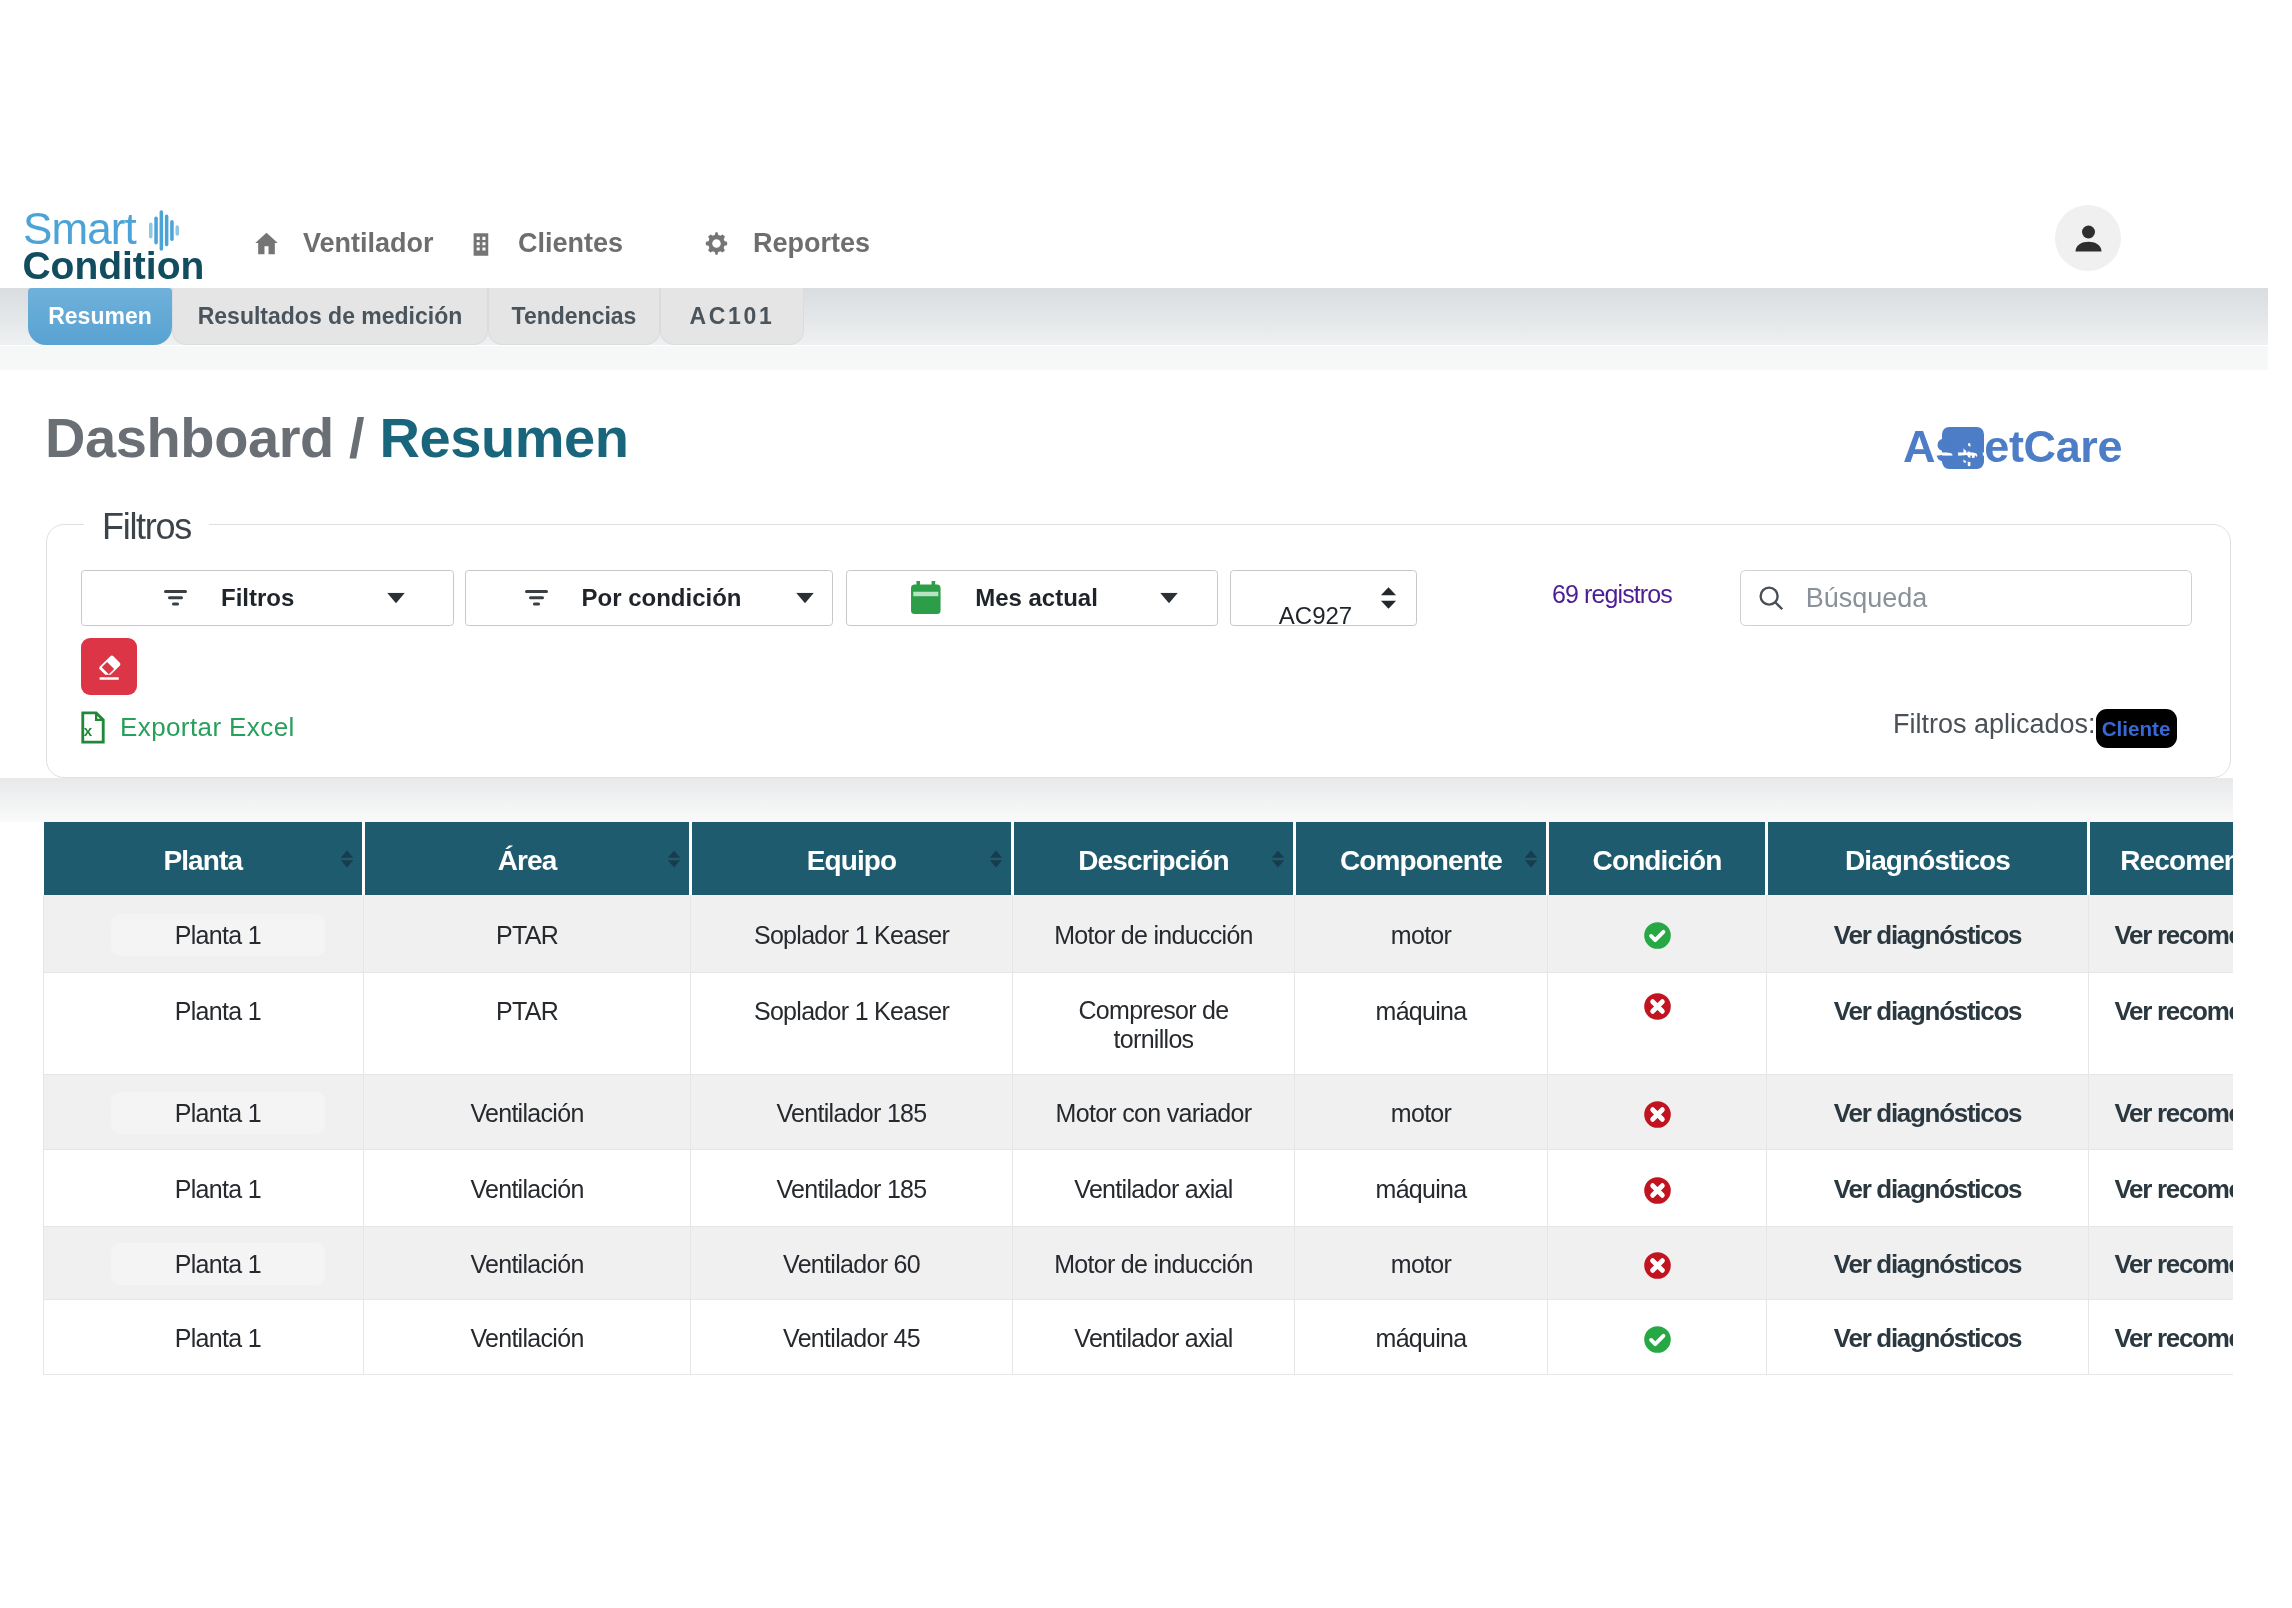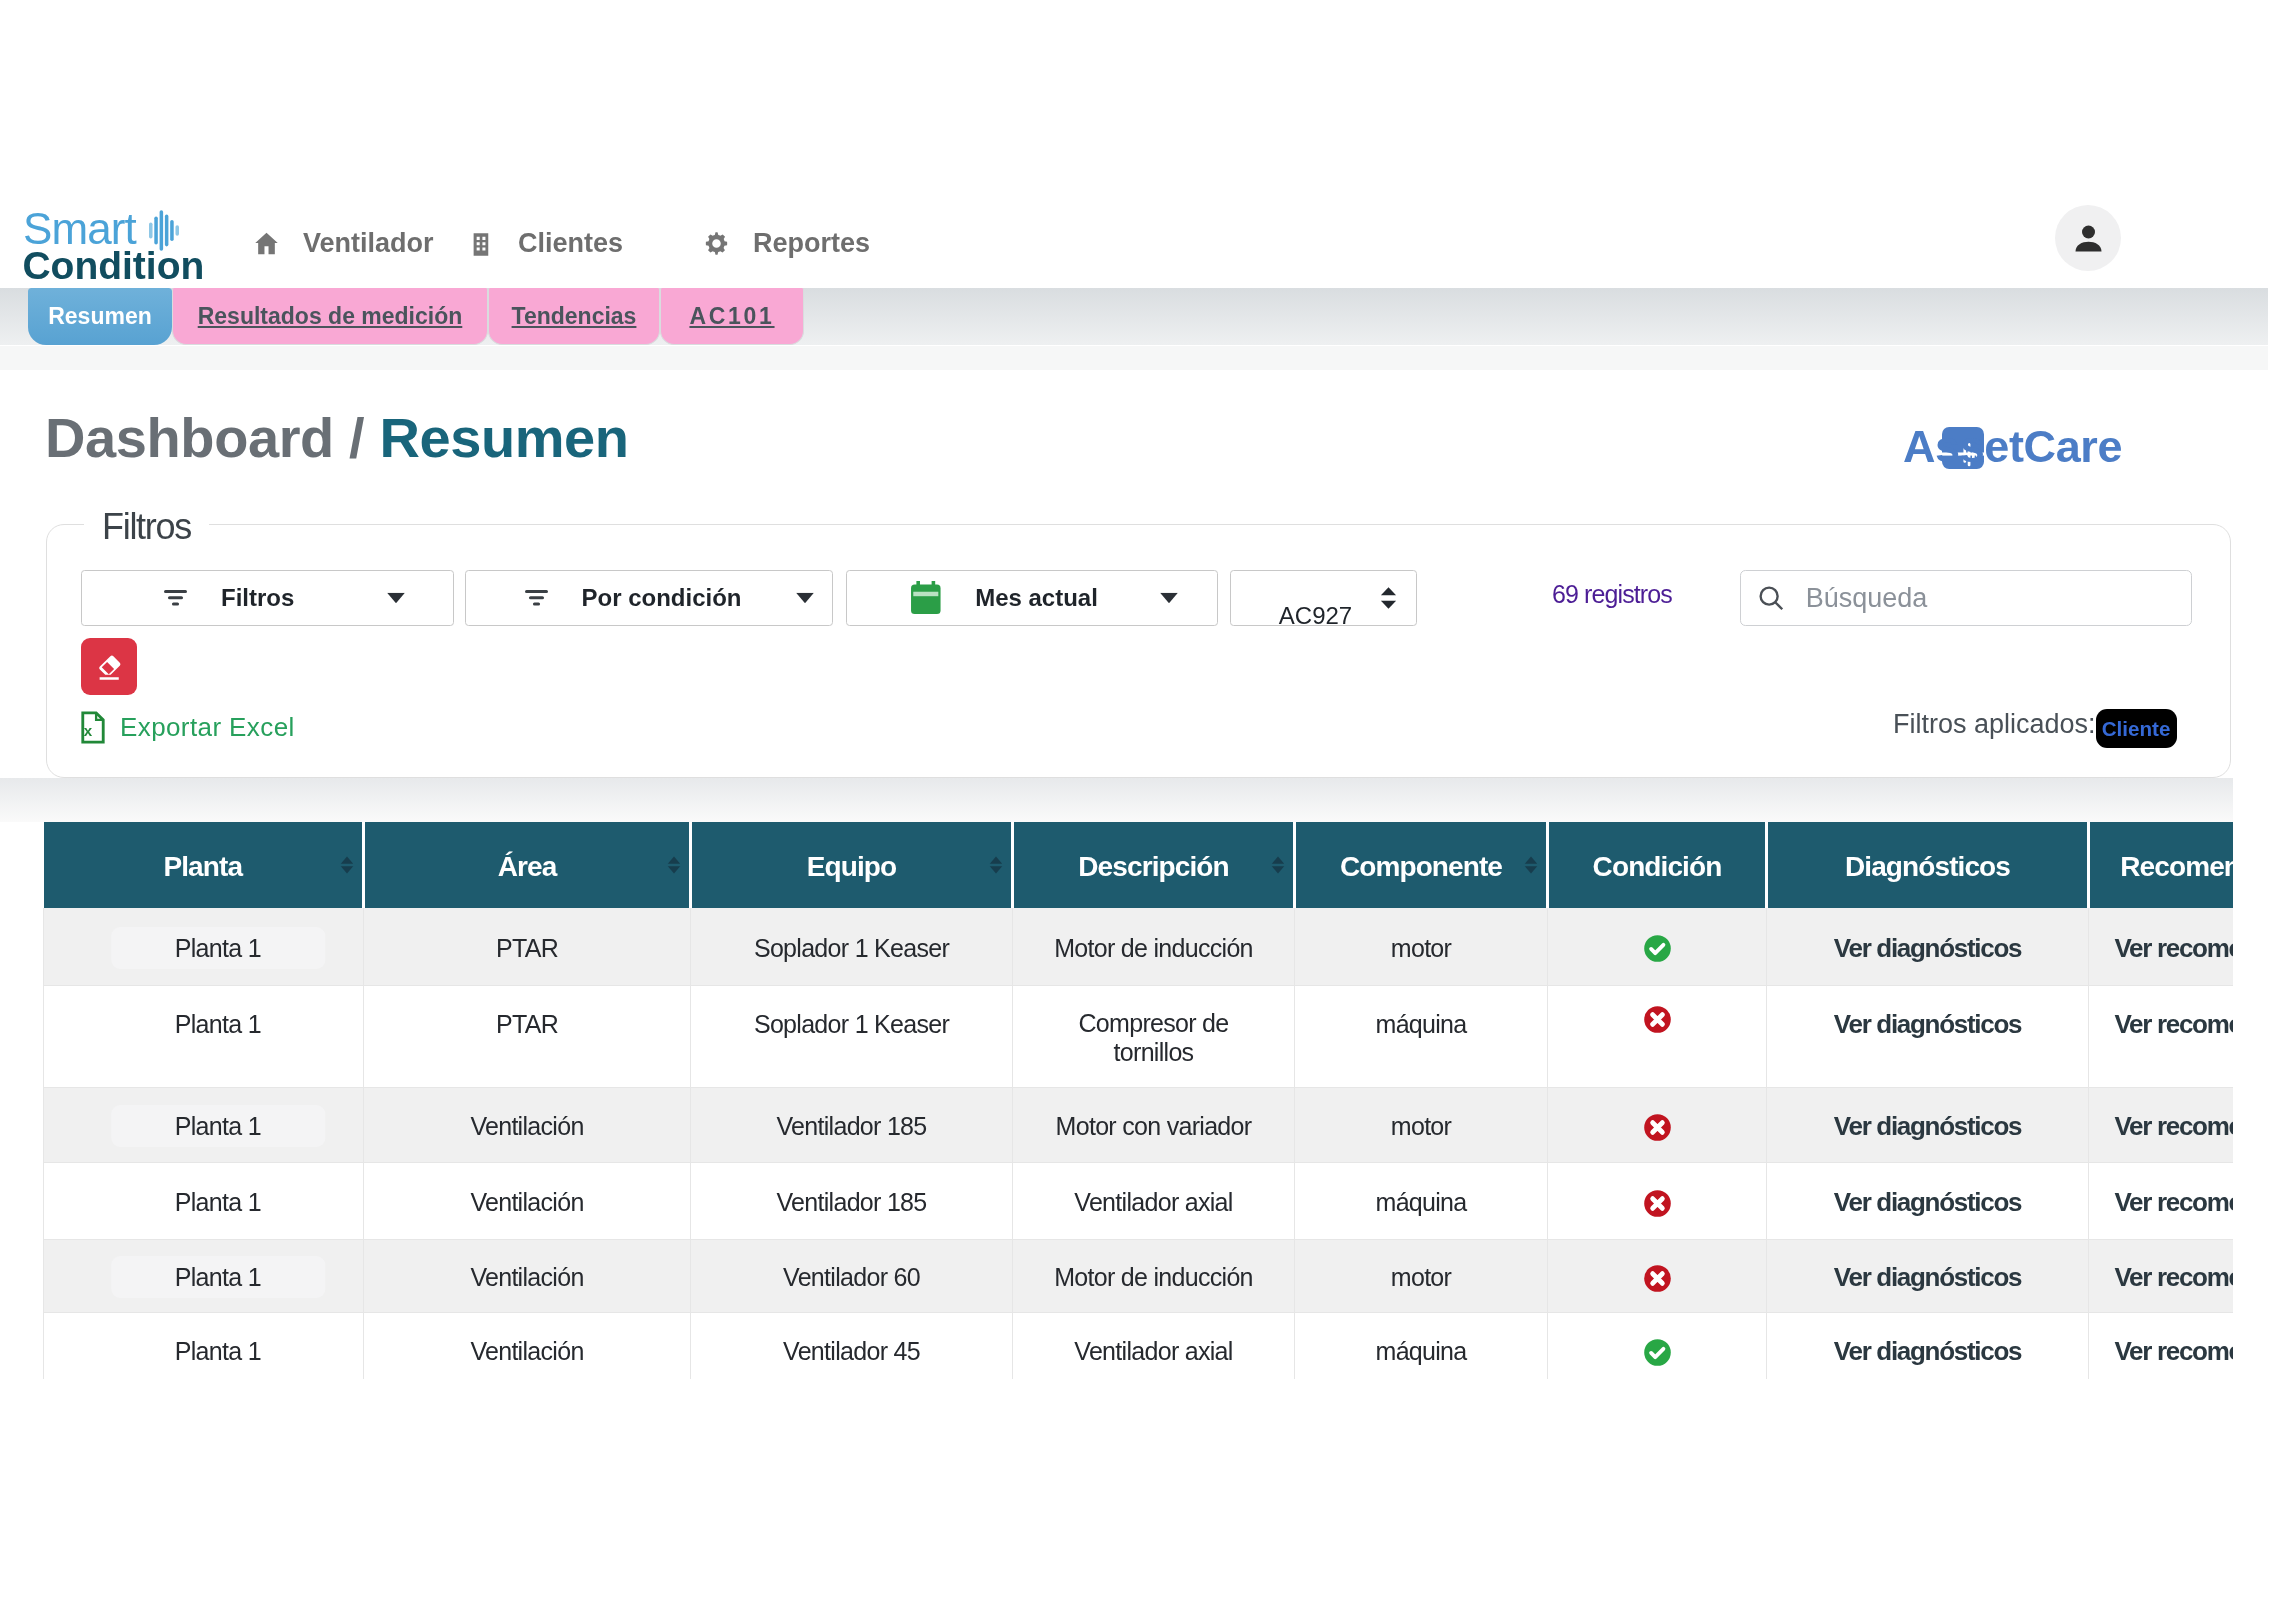--- a/index.html
+++ b/index.html
@@ -15,21 +15,21 @@
   .navitem { top:228px; display:flex; align-items:center; color:#6e6e6e; font-weight:700; font-size:27px; }
   .navicon { width:27px; height:29px; margin-right:23px; }
 
   .avatar { left:2055px; top:205px; width:66px; height:66px; border-radius:50%; background:#f0f0f1; display:flex; align-items:center; justify-content:center; }
 
   
   .tabbar { left:0; top:288px; width:2268px; height:57px; background:linear-gradient(#d9dde0,#eef0f1); }
   .substrip { left:0; top:346px; width:2268px; height:24px; background:#f6f7f7; }
   .tab { position:absolute; top:288px; height:57px; display:flex; align-items:center; justify-content:center; font-size:23px; font-weight:700; }
   .tab.active { background:linear-gradient(#6fb1da,#58a2d2); color:#fff; border-radius:3.6px 3.6px 18px 18px; }
-  .tab.plain { background:#f9a8d4; color:#4a545c; border-radius:1.8px 1.8px 14.3px 14.3px; border:1.8px solid #d9dcde; border-top:none;text-decoration:underline; }
+  .tab.plain { background:#e5e5e5; color:#4a545c; border-radius:1.8px 1.8px 14.3px 14.3px; border:1.8px solid #d9dcde; border-top:none; }
 
   
   .title { left:45px; top:405px; font-size:56px; font-weight:700; color:#696f75; letter-spacing:-0.4px;}
   .title .res { color:#19657b; }
 
   
   .actext { left:1903px; top:421px; font-size:45px; font-weight:700; color:#4c7dc6; letter-spacing:-0.4px; }
 
   
   .card { left:46px; top:524px; width:2185px; height:254px; background:#fff; border:1.8px solid #dfdfdf; border-radius:18px; }
@@ -43,21 +43,21 @@
   .redbtn { left:81px; top:638px; width:56px; height:57px; background:#dc3545; border-radius:9px; display:flex; align-items:center; justify-content:center; }
   .excel { left:81px; top:711px; display:flex; align-items:center; color:#27a05c; font-size:26px; letter-spacing:0.4px; }
   .applied { top:709px; left:1893px; font-size:27px; color:#495057; display:flex; align-items:flex-start; }
   .chip { background:#000000; color:#3569d6; font-weight:700; font-size:20.6px; border-radius:11px; width:81px; height:39px; display:flex; align-items:center; justify-content:center; }
 
   .band { left:0; top:778px; width:2233px; height:44px; background:linear-gradient(#e7e9eb,#fafafa); }
 
   
   .tblwrap { left:0; top:822px; width:2233px; height:557px; overflow:hidden; }
   table { border-collapse:collapse; table-layout:fixed; width:2341px; margin-left:43px; }
-  th { background:#1e5b6e; color:#fff; font-size:28px; font-weight:700; letter-spacing:-0.9px; height:86px; padding-top:4.5px; position:relative; border-left:3.6px solid #fff; }
+  th { background:#1e5b6e; color:#fff; font-size:28px; font-weight:700; letter-spacing:-0.9px; height:73px; padding-top:4.5px; position:relative; border-left:3.6px solid #fff; }
   th:first-child { border-left:none; }
   td { text-align:center; font-size:25px; letter-spacing:-0.7px; color:#26292e; border:1.8px solid #e6e6e6; border-top:none; padding-top:3.6px; }
   tr.g td { background:#f0f0f0; }
   tr.w td { background:#fff; }
   td.lnk { font-weight:700; letter-spacing:-1.3px; color:#2b3840; font-size:26px; }
   .sort { position:absolute; right:7.2px; top:50%; transform:translateY(-50%); }
   .pcell { display:inline-block; transform:translateX(14.3px); }
   tr.g .pcell { background:#f4f4f5; border-radius:9px; width:214px; height:42px; line-height:42px; }
 </style>
 </head>

